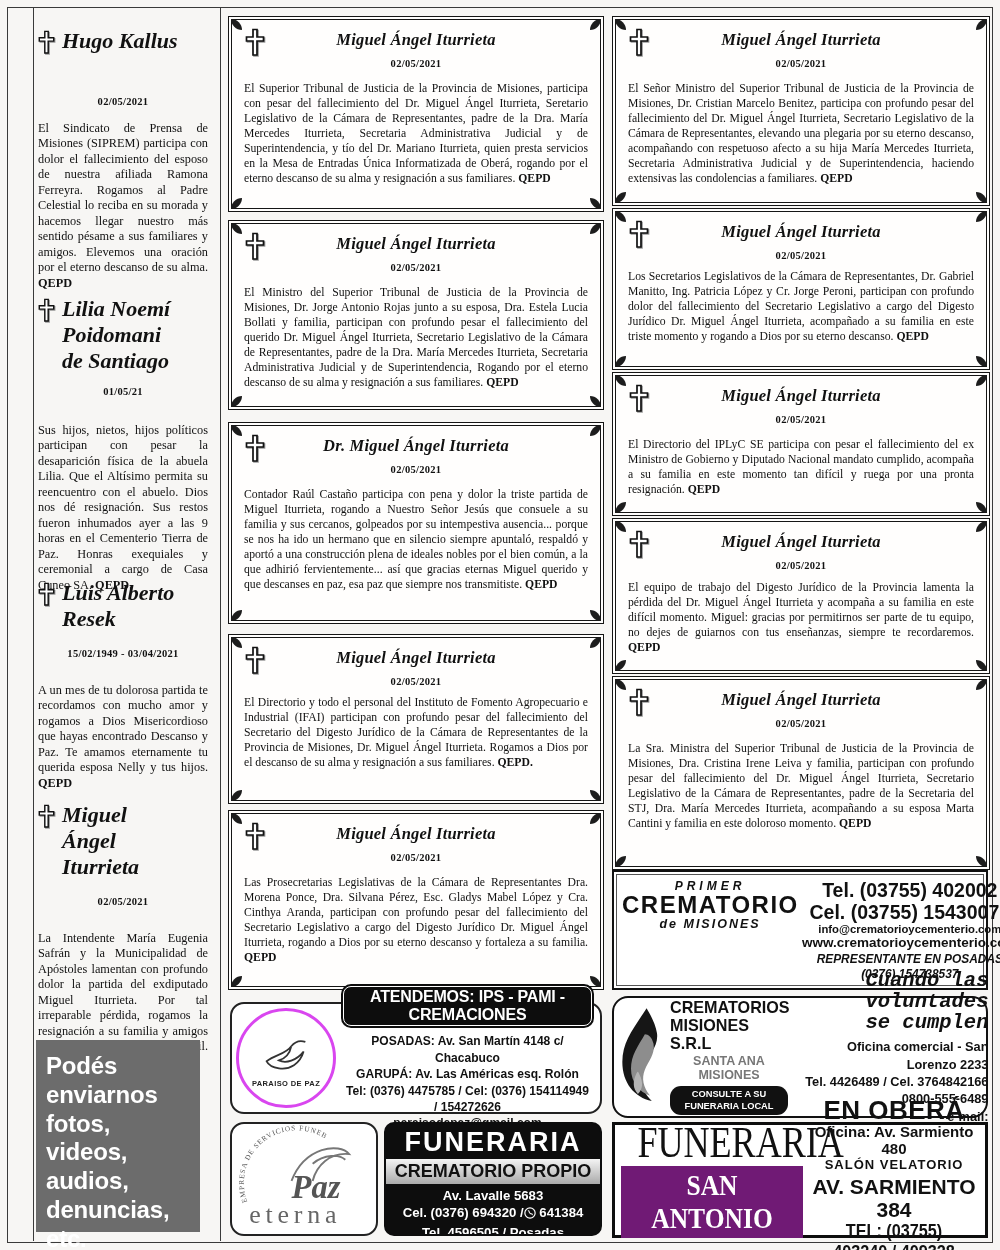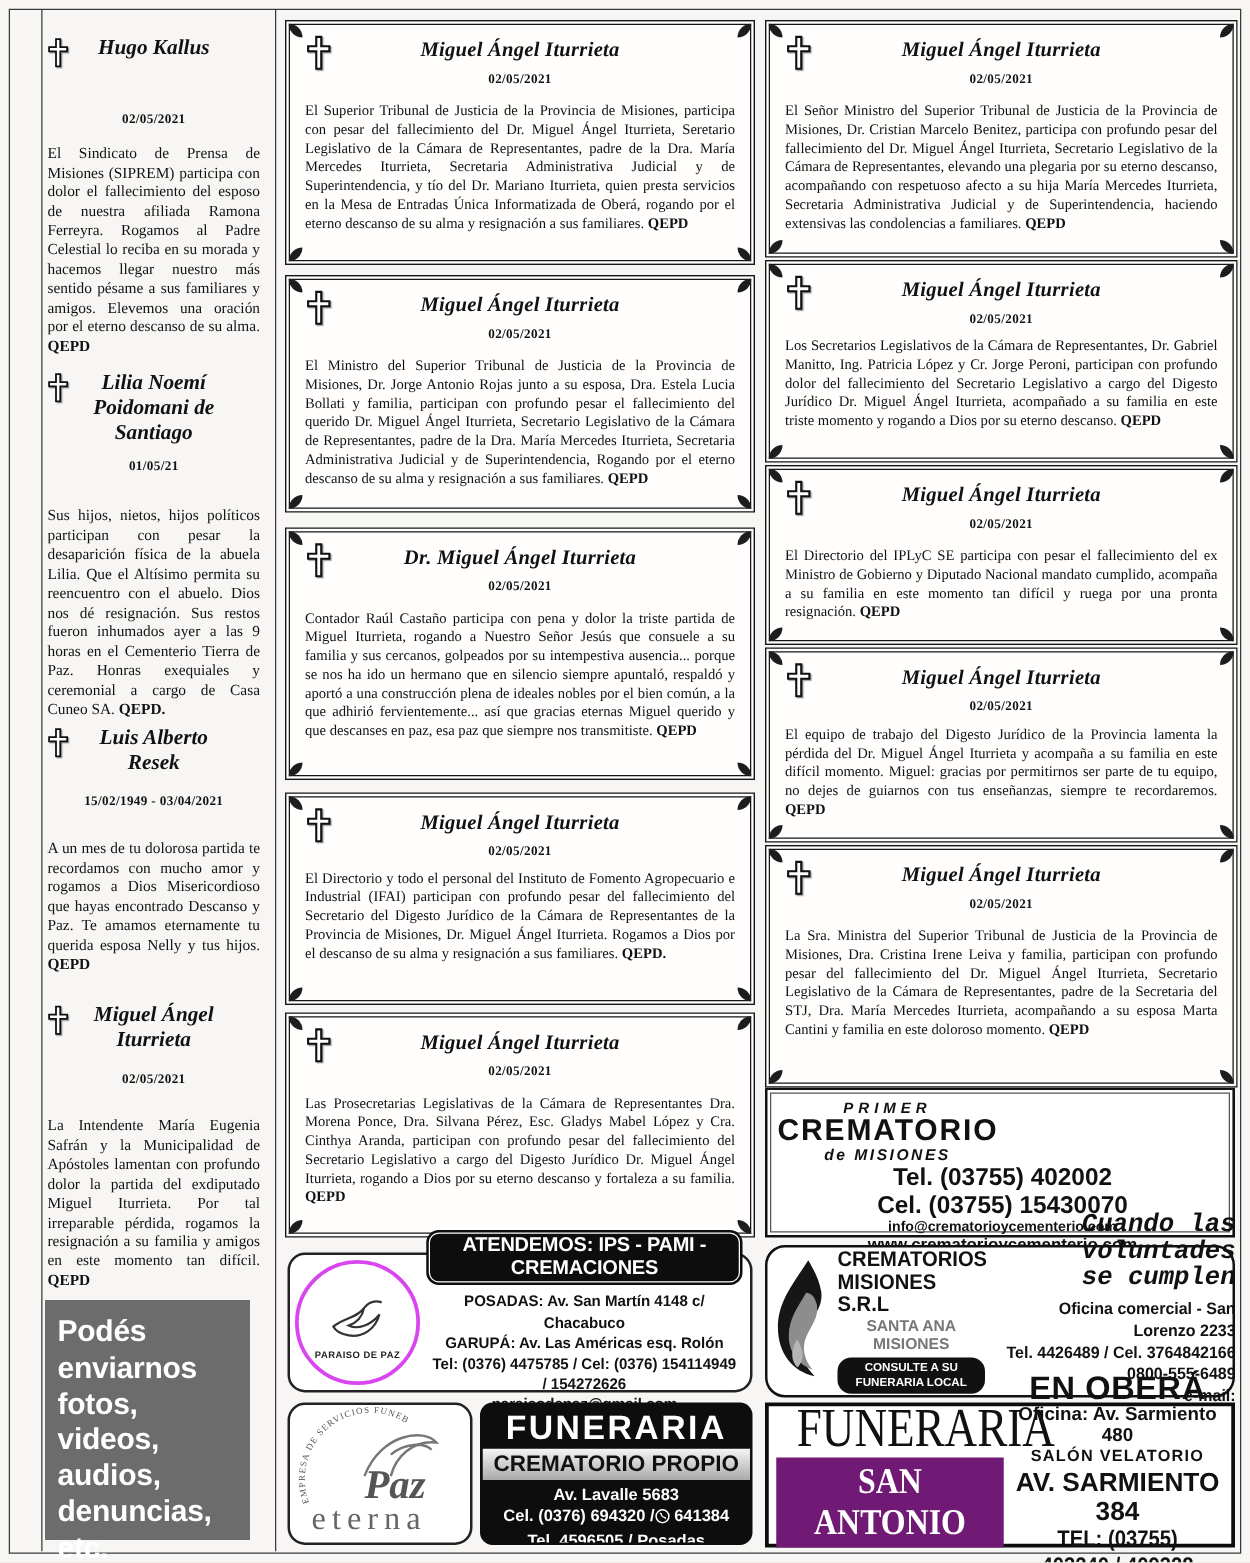--- a/index.html
+++ b/index.html
@@ -4,21 +4,21 @@
 <style>
   html,body{margin:0;padding:0;background:#e9e8e6;}
   .page{position:relative;width:1000px;height:1250px;background:#f7f6f4;overflow:hidden;
         font-family:"Liberation Serif","DejaVu Serif",serif;color:#111;}
   .frame{position:absolute;inset:7px;border:1.5px solid #3a3a3a;pointer-events:none;}
   .vline{position:absolute;top:8px;bottom:9px;width:1px;background:#3a3a3a;}
 
   
   .l-obit{position:absolute;left:38px;width:170px;}
   .l-cross{position:absolute;left:0;top:2px;}
-  .l-name{font-style:italic;font-weight:bold;font-size:17px;line-height:1.18;text-align:center;
+  .l-name{font-style:italic;font-weight:bold;font-size:22px;line-height:1.18;text-align:left;
           max-width:122px;margin:0 auto;}
   .l-date{font-weight:bold;font-size:10.5px;text-align:center;letter-spacing:.3px;}
   .l-body{font-size:12.3px;line-height:1.26;text-align:justify;margin:0;}
   .l-body b{font-weight:bold;}
 
   
   .obit-box{position:absolute;background:#fffefd;border:1px solid #151515;
             box-shadow:inset 0 0 0 2px #fffefd, inset 0 0 0 3px #151515;overflow:hidden;}
   .cnr{position:absolute;width:11px;height:11px;background:#1d1d1d;border-radius:0 100% 0 100%;}
   .cnr.tl{top:2px;left:2px;}
@@ -59,21 +59,21 @@
   .pazeterna{left:230px;top:1122px;width:372px;height:114px;background:none;display:flex;gap:6px;}
   .pe-logo{width:148px;height:114px;border:2.5px solid #222;border-radius:14px;background:#fff;box-sizing:border-box;overflow:hidden;}
   .pe-right{flex:1;border:2px solid #0d0d0d;border-radius:10px;overflow:hidden;display:flex;flex-direction:column;background:#0d0d0d;}
   .pe-fun{background:#0d0d0d;color:#fff;font-weight:bold;font-size:27px;text-align:center;letter-spacing:2px;padding:3px 0 1px;}
   .pe-band{background:linear-gradient(#f4f4f4,#aaa);color:#111;font-weight:bold;font-size:18px;text-align:center;padding:2px 0;}
   .pe-dark{flex:1;color:#fff;text-align:center;font-weight:bold;font-size:13.2px;line-height:1.32;padding-top:3px;}
   .pe-phone-ic{display:inline-block;vertical-align:-2px;}
 
   
   .morada{left:612px;top:870px;width:376px;height:120px;border:2px solid #111;
-          box-shadow:inset 0 0 0 2px #fff, inset 0 0 0 3px #555;display:flex;padding:7px 8px;flex-direction:column;}
+          box-shadow:inset 0 0 0 2px #fff, inset 0 0 0 3px #555;display:flex;padding:7px 8px;}
   .mo-left{width:176px;text-align:center;flex:none;}
   .mo-primer{font-style:italic;font-weight:bold;font-size:12px;letter-spacing:4px;}
   .mo-crema{font-weight:bold;font-size:24px;letter-spacing:1.5px;line-height:1;}
   .mo-demis{font-style:italic;font-weight:bold;font-size:12.5px;letter-spacing:2px;}
   .mo-black{margin-top:2px;background:#000;color:#fff;padding:1px 2px 2px;}
   .mo-name{font-family:"Liberation Serif",serif;font-weight:bold;font-size:27px;line-height:.98;}
   .mo-sub{font-family:"Liberation Serif",serif;font-size:8.4px;letter-spacing:.4px;margin-top:3px;}
   .mo-right{flex:1;text-align:center;display:flex;flex-direction:column;justify-content:center;padding-left:4px;}
   .mo-tel{font-weight:bold;font-size:19.5px;line-height:1.15;}
   .mo-email{font-weight:bold;font-size:11.3px;}

